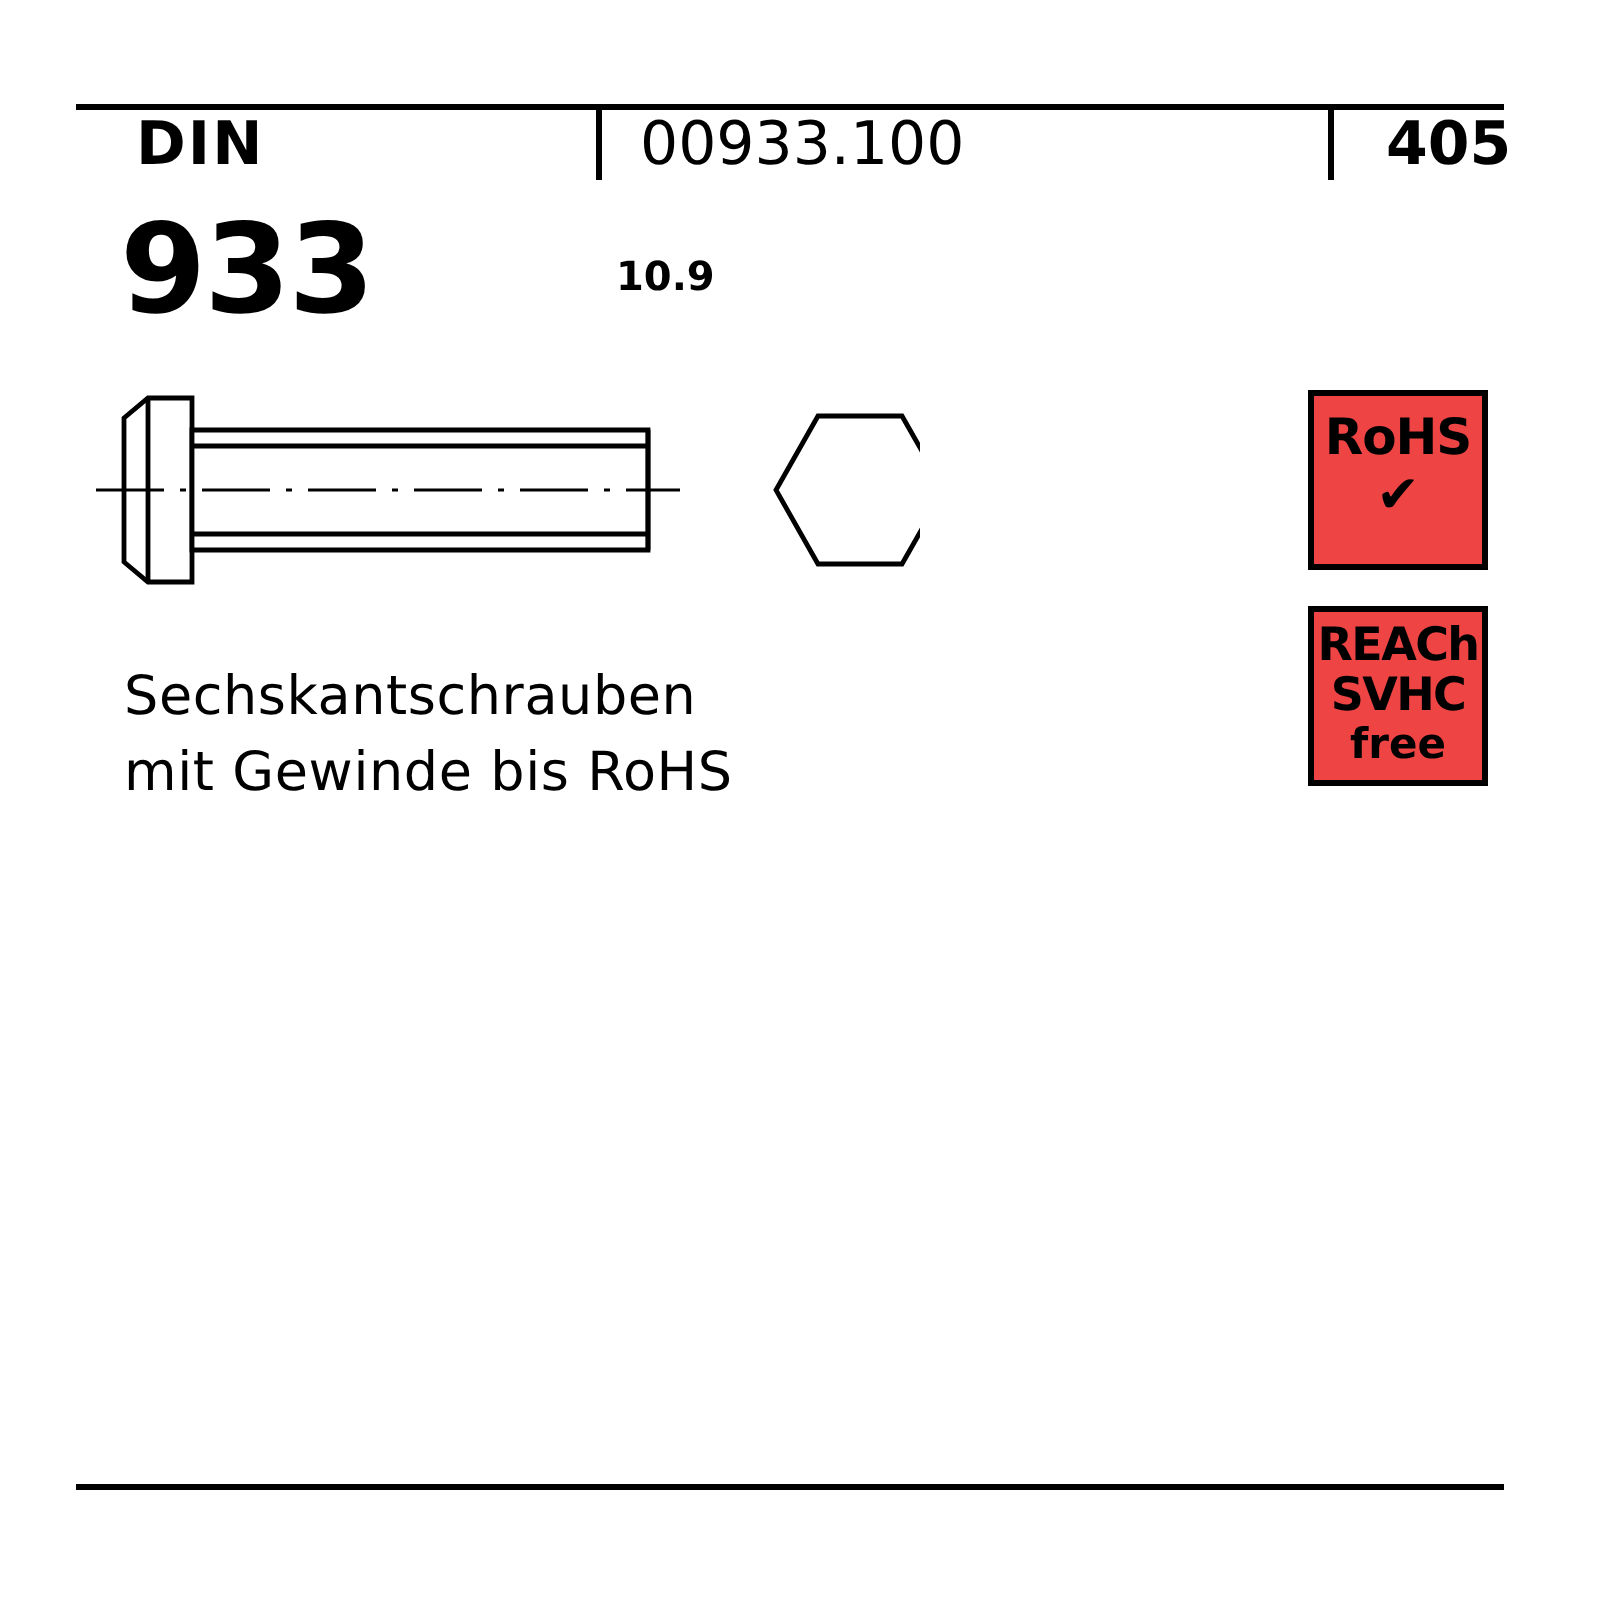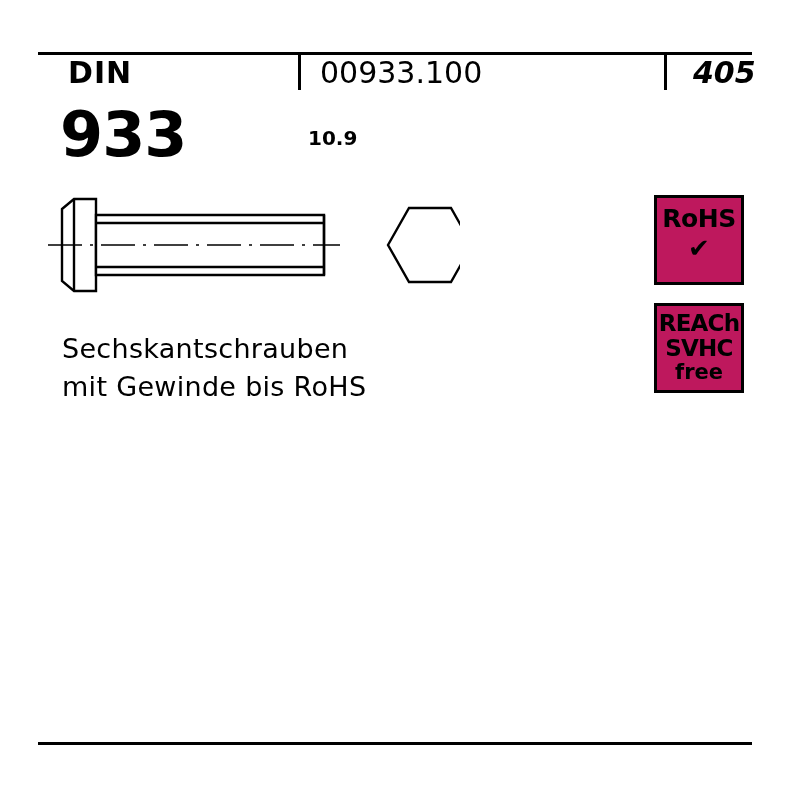--- a/index.html
+++ b/index.html
@@ -67,21 +67,20 @@
     font-size: 30px;
     font-weight: normal;
     letter-spacing: 0px;
   }
   .hdr-num {
     position: absolute;
     left: 693px;
     top: 55px;
     font-size: 30px;
     font-weight: bold;
-    font-style: italic;
   }
 
   
   .big-number {
     position: absolute;
     left: 60px;
     top: 104px;
     font-size: 62px;
     font-weight: bold;
     line-height: 62px;
@@ -114,21 +113,21 @@
     left: 40px;
     top: 185px;
     width: 420px;
     height: 120px;
   }
 
   
   .badge {
     position: absolute;
     border: 3px solid #000;
-    background: #be185d;
+    background: #ef4444;
     text-align: center;
     font-weight: bold;
   }
   .badge-rohs {
     left: 654px;
     top: 195px;
     width: 84px;
     height: 84px;
   }
   .badge-rohs .b-title {

